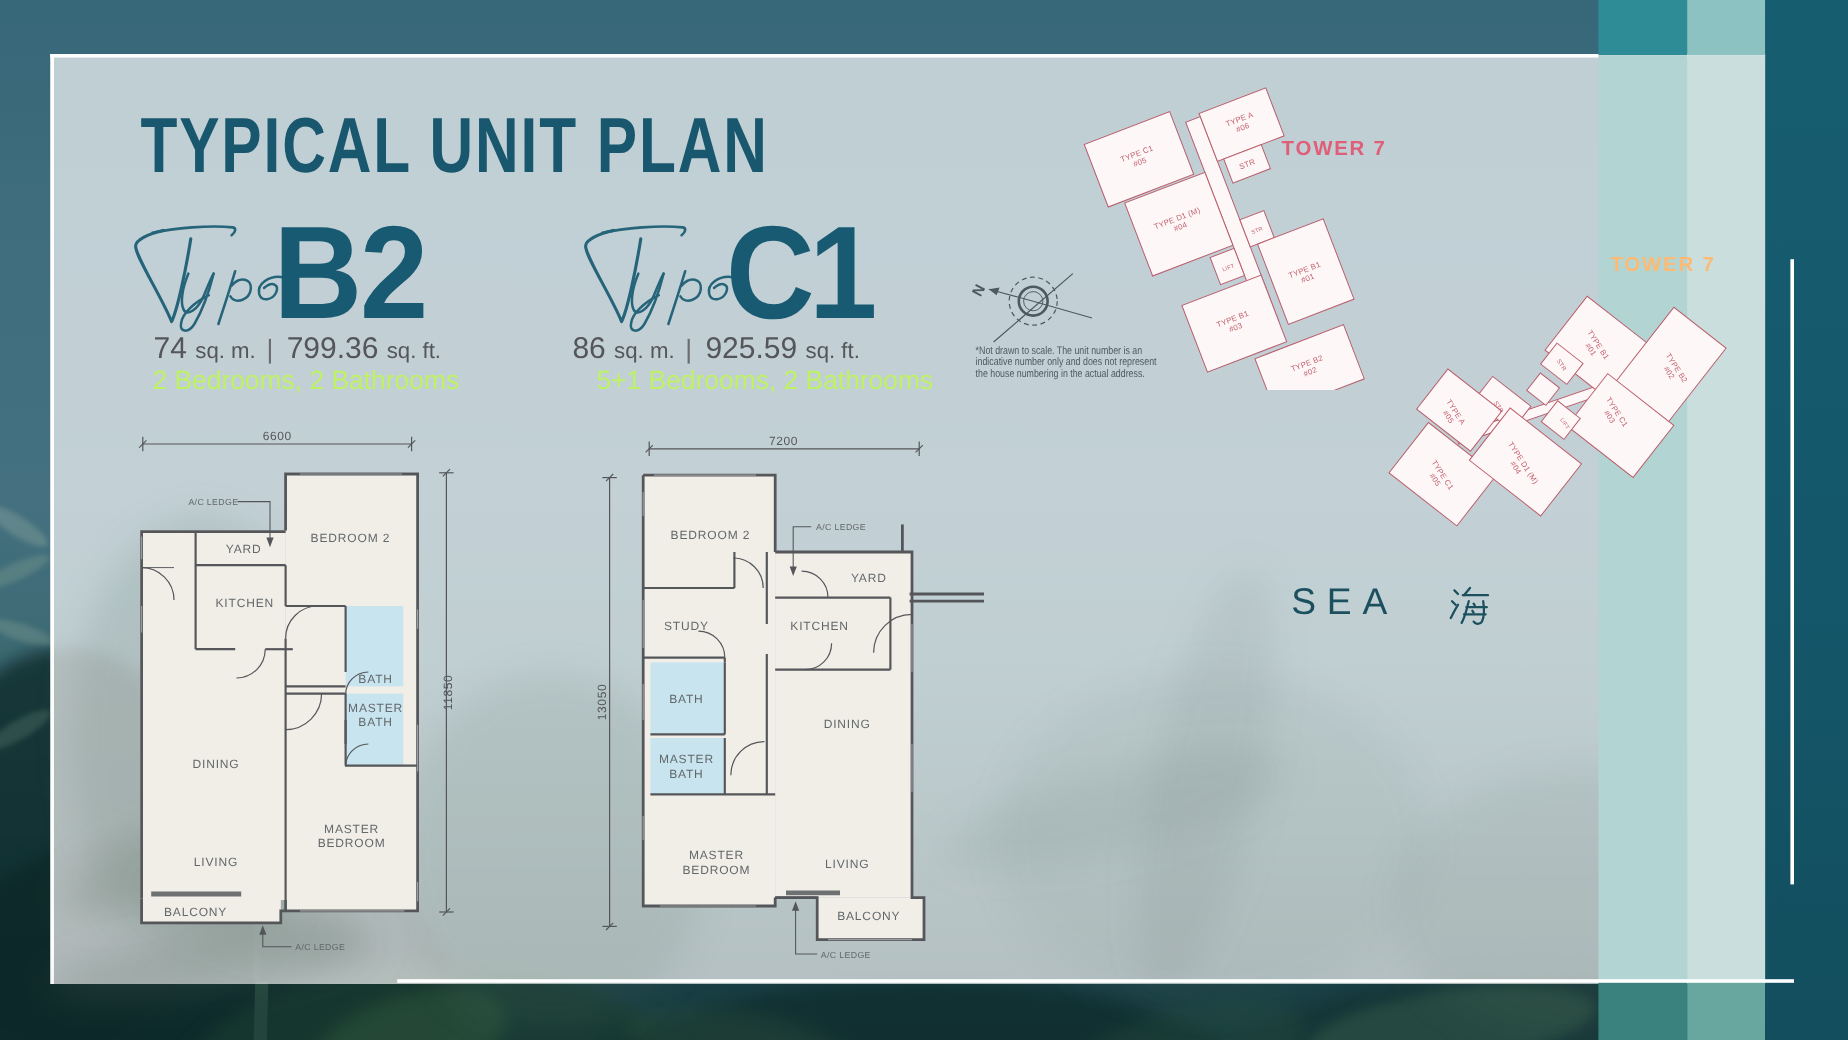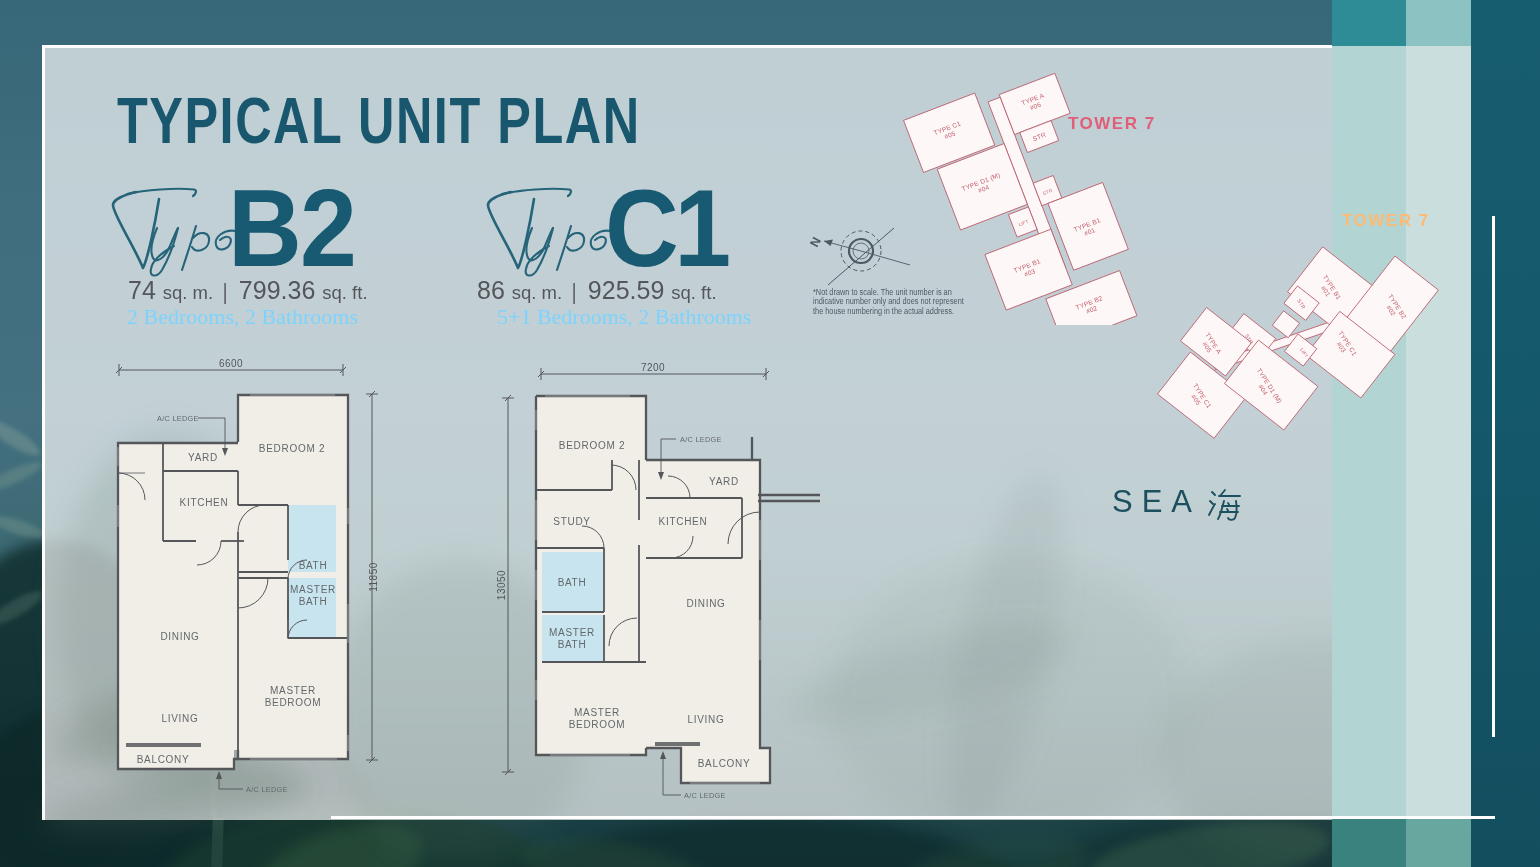--- a/index.html
+++ b/index.html
@@ -17,21 +17,21 @@
   .band{position:absolute;top:0;height:867px;}
   #bandA{left:1332px;width:74px;}
   #bandB{left:1406px;width:65px;}
   #bandC{left:1471px;width:69px;background:linear-gradient(180deg,#175d70 0%,#14576a 55%,#124e5e 100%);}
   .seg{position:absolute;left:0;width:100%;}
   #rline{position:absolute;left:1491.5px;top:216px;width:3.5px;height:521px;background:#fff;}
 
   #title{position:absolute;left:117px;top:83px;color:#19576e;font-size:65px;font-weight:bold;letter-spacing:2px;transform:scaleX(0.775);transform-origin:0 0;white-space:nowrap;}
   .bigtype{position:absolute;color:#175a71;font-weight:bold;line-height:1;letter-spacing:-2px;}
   .specs{position:absolute;color:#54565a;white-space:nowrap;}
-  .greytxt{position:absolute;color:#7dd3fc;white-space:nowrap;font-family:Liberation Serif, serif;}
+  .greytxt{position:absolute;color:#bef264;white-space:nowrap;}
   svg text{font-family:"Liberation Sans",sans-serif;}
   .rl{fill:#63686b;font-size:10px;letter-spacing:0.7px;}
   .dim{fill:#54565a;font-size:9.5px;letter-spacing:0.5px;}
   .ac{fill:#63686b;font-size:7.3px;letter-spacing:0.3px;}
   .tl{fill:#c4606f;font-size:7px;letter-spacing:0.2px;text-anchor:middle;}
 </style>
 </head>
 <body>
 <div id="bg"></div>
 
@@ -95,21 +95,21 @@
 <use href="#scripttype" x="375"></use>
 </svg>
 <div class="bigtype" style="left:228px;top:173px;font-size:110px;transform:scaleX(0.93);transform-origin:0 0;">B2</div>
 <div class="specs" style="left:128px;top:276px;font-size:25px;">74 <span style="font-size:18.5px;">sq. m.</span><span style="color:#6a6c70;font-size:22px;margin:0 11px 0 9px;">|</span>799.36 <span style="font-size:18.5px;">sq. ft.</span></div>
 <div class="greytxt" style="left:127px;top:304px;font-size:22px;">2 Bedrooms, 2 Bathrooms</div>
 
 <div class="bigtype" style="left:605px;top:173px;font-size:110px;letter-spacing:-5px;transform:scaleX(0.93);transform-origin:0 0;">C1</div>
 <div class="specs" style="left:477px;top:276px;font-size:25px;">86 <span style="font-size:18.5px;">sq. m.</span><span style="color:#6a6c70;font-size:22px;margin:0 11px 0 9px;">|</span>925.59 <span style="font-size:18.5px;">sq. ft.</span></div>
 <div class="greytxt" style="left:497px;top:304px;font-size:22px;">5+1 Bedrooms, 2 Bathrooms</div>
 
-<div style="position:absolute;left:1112px;top:484px;color:#1c505f;font-size:31px;letter-spacing:9px;">SEA</div>
+<div style="position:absolute;left:1076px;top:484px;color:#1c505f;font-size:31px;letter-spacing:9px;">SEA</div>
 <svg style="position:absolute;left:1207px;top:488px;" width="35" height="35" viewBox="0 0 35 35" fill="none" stroke="#1c505f" stroke-width="1.9" stroke-linecap="round">
   <path d="M 5 4 L 8 7"></path>
   <path d="M 3 13 L 6 16"></path>
   <path d="M 2 27 C 4 23 6 19 8 16"></path>
   <path d="M 18 2 L 13 8"></path>
   <path d="M 12 8 L 33 8"></path>
   <path d="M 17 13 C 15 20 14 26 11 31"></path>
   <path d="M 15 18 L 32 18"></path>
   <path d="M 13 24 L 31 24"></path>
   <path d="M 29 13 C 30 20 30 26 28 30 C 26 33 22 32 21 30"></path>

